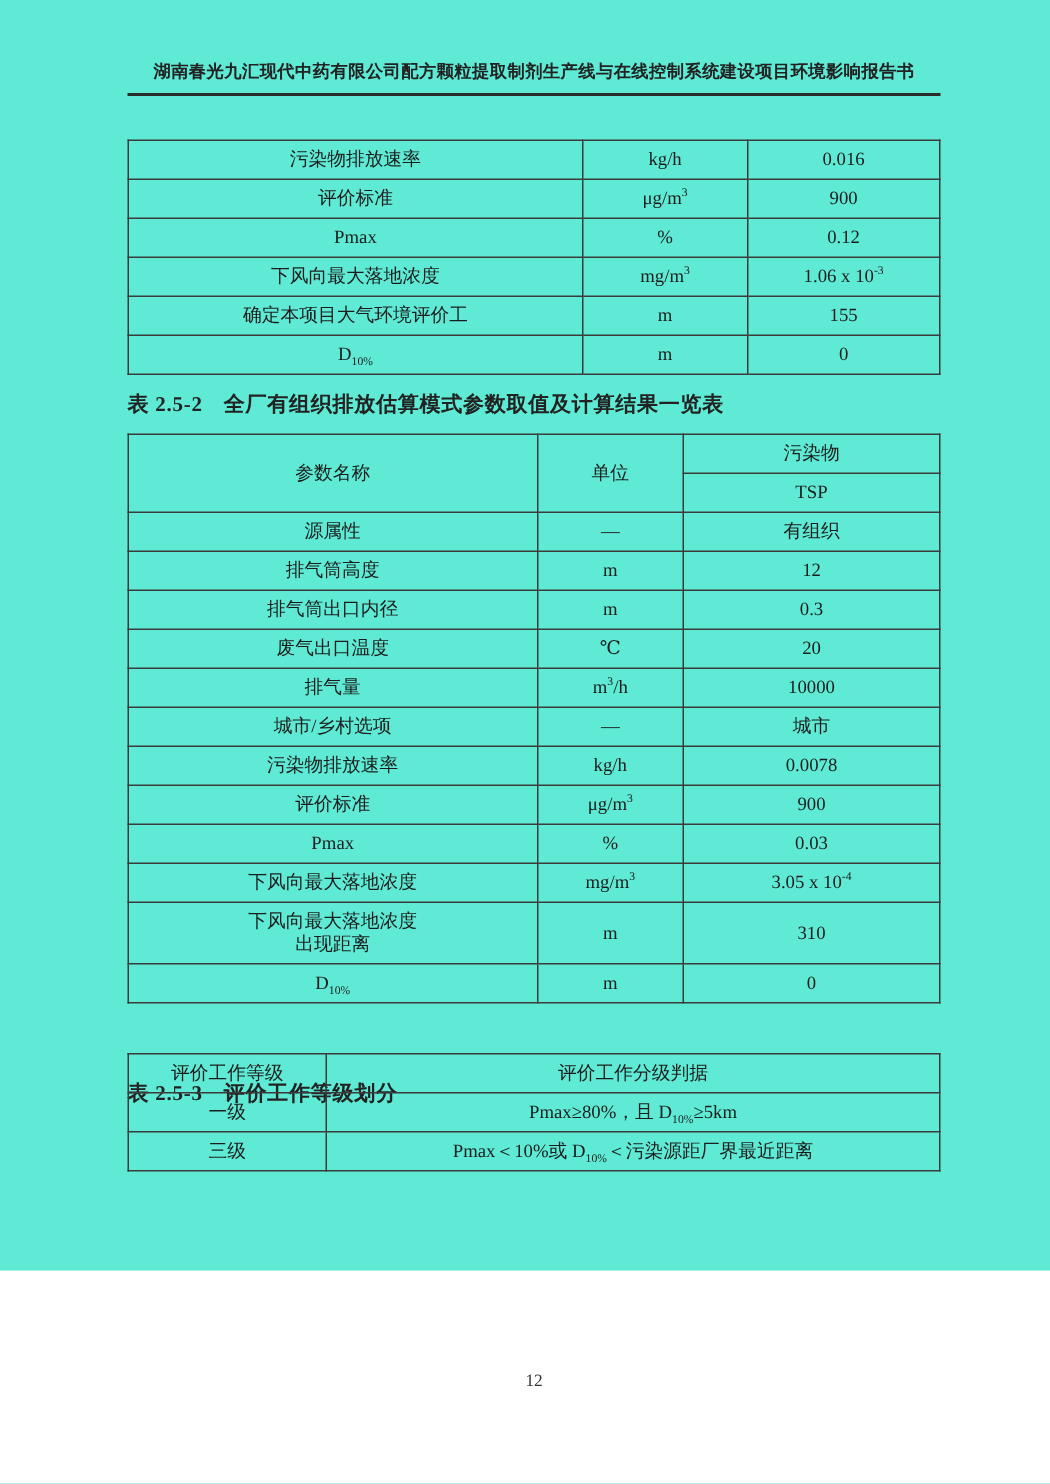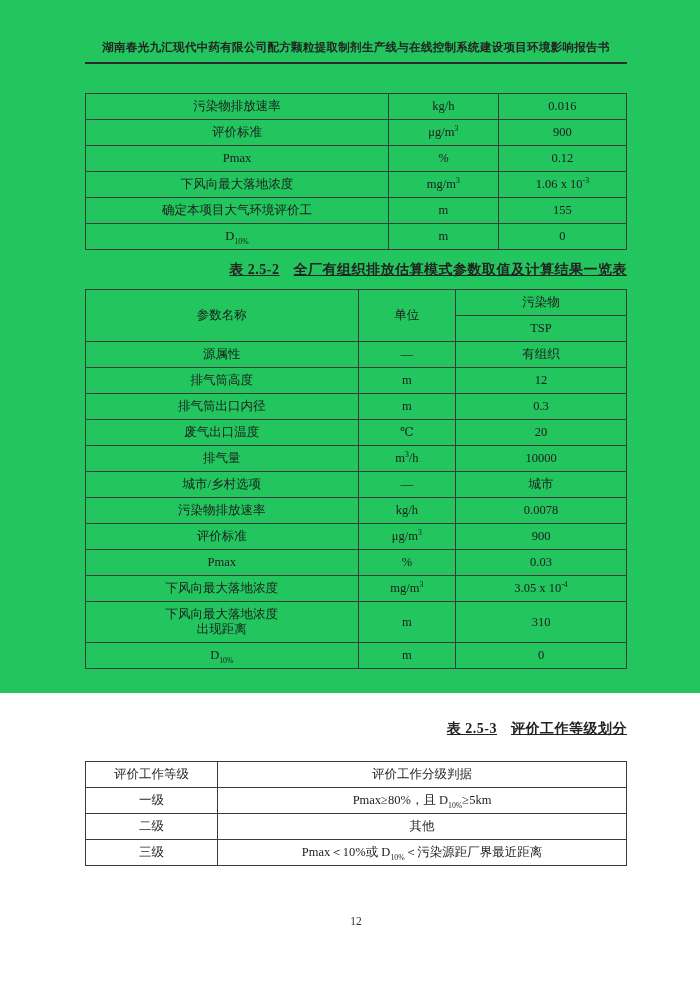--- a/index.html
+++ b/index.html
@@ -1,21 +1,21 @@
 <!DOCTYPE html>
 <html><head>
 <meta charset="utf-8">
 <style>
   html,body{margin:0;padding:0;}
   body{
     width:700px;height:989px;background:#ffffff;position:relative;
     font-family:"Liberation Serif","DejaVu Serif",serif;color:#1c1c1c;
     overflow:hidden;
   }
-  .page{position:absolute;left:0;top:0;width:700px;height:693px;background:#22c55e;}
+  .page{position:absolute;left:0;top:0;width:700px;height:847px;background:#5eead4;}
   .content-block{position:absolute;left:85px;width:542px;}
 
   
   .doc-header{
     top:40px;text-align:center;font-size:11.5px;font-weight:600;
     letter-spacing:0.3px;padding-bottom:7px;border-bottom:2px solid #2b2b2b;
     color:#222;
   }
 
   
@@ -25,33 +25,33 @@
     font-size:12.5px;font-weight:normal;line-height:1.2;padding:5px 4px;color:#1c1c1c;
   }
   sup{font-size:0.62em;vertical-align:super;line-height:0;}
   sub{font-size:0.62em;vertical-align:sub;line-height:0;}
 
   .table-1{top:93px;}
   .table-1 td{height:14px;}
   .t1-c0{width:56%;} .t1-c1{width:20.3%;} .t1-c2{width:23.7%;}
 
   .caption{
-    text-align:right;font-size:14px;font-weight:700;color:#222;letter-spacing:0.5px;text-decoration:underline;
+    text-align:left;font-size:14px;font-weight:700;color:#222;letter-spacing:0.5px;
   }
   .caption .cap-label{margin-right:14px;}
   .caption-2{top:261px;}
   .table-2{top:289px;}
   .t2-c0{width:50.4%;} .t2-c1{width:18%;} .t2-c2{width:31.6%;}
   .table-2 th{height:15px;}
 
   .para{font-size:13.5px;color:#1c1c1c;}
   .para-1{top:663px;text-indent:2em;}
 
   .caption-3{top:720px;}
-  .table-3{top:761px;}
+  .table-3{top:702px;}
   .t3-c0{width:24.4%;} .t3-c1{width:75.6%;}
   .table-3 td{height:13px;}
 
   .para-2{top:836px;line-height:30px;}
   .para-2 .indent{text-indent:2em;}
 
   .page-number{top:915px;text-align:center;font-size:11.5px;color:#333;}
 </style>
 </head>
 <body>
@@ -201,24 +201,20 @@
         <th>评价工作等级</th>
         <th>评价工作分级判据</th>
       </tr>
     </thead>
     <tbody>
         <tr>
           <td>一级</td>
           <td>Pmax≥80%，且 D<sub>10%</sub>≥5km</td>
         </tr>
         <tr>
-          <td>二级</td>
-          <td>其他</td>
-        </tr>
-        <tr>
           <td>三级</td>
           <td>Pmax＜10%或 D<sub>10%</sub>＜污染源距厂界最近距离</td>
         </tr>
       </tbody>
   </table>
 
 
   <div class="content-block page-number">12</div>
 
 </div>

